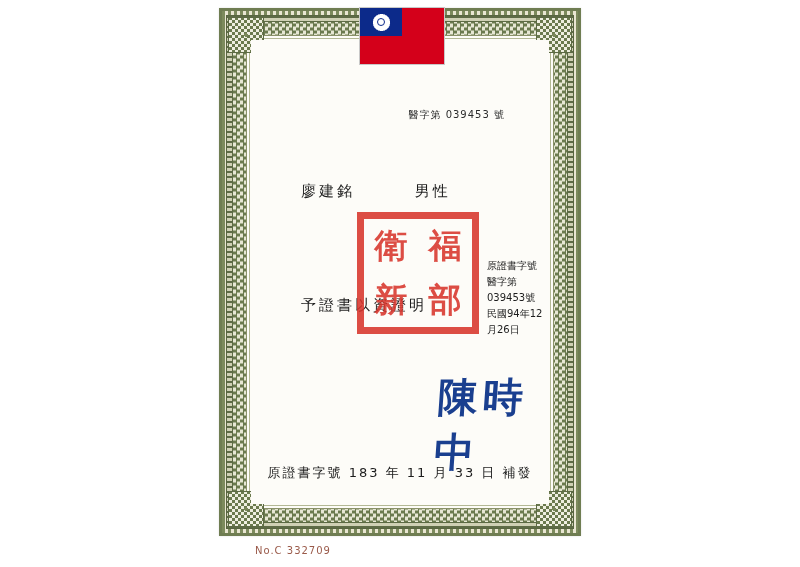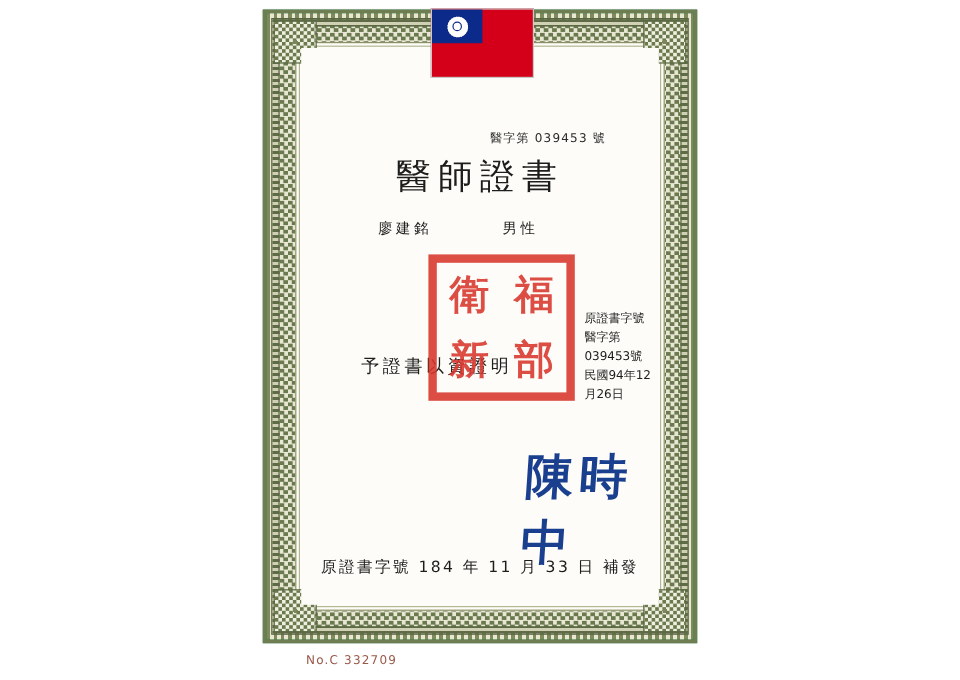--- a/index.html
+++ b/index.html
@@ -20,21 +20,21 @@
     background: #ffffff;
   }
 
   
   .certificate {
     position: absolute;
     left: 219px;
     top: 8px;
     width: 362px;
     height: 528px;
-    background: #15803d;
+    background: #7f1d1d;
     box-shadow: 0 0 2px rgba(0,0,0,0.12);
   }
 
   
   .border-outer {
     position: absolute;
     left: 0; top: 0; right: 0; bottom: 0;
     border: 3px solid #6f7d52;
     background:
       repeating-linear-gradient(90deg, #7c8a5c 0px, #7c8a5c 3px, #e9e6d2 3px, #e9e6d2 6px);
@@ -151,23 +151,23 @@
     right: 0;
     top: 88px;
     text-align: center;
     font-size: 29px;
     letter-spacing: 6px;
     color: #1d1d1d;
     font-family: "DejaVu Serif", serif;
   }
   .name-row {
     position: absolute;
-    left: 64px;
+    left: 50px;
     top: 142px;
-    font-size: 12px;
+    font-size: 15px;
     letter-spacing: 3px;
     color: #1d1d1d;
   }
   .name-row .gender {
     margin-left: 52px;
   }
   .body-line1 {
     position: absolute;
     left: 50px;
     top: 216px;
@@ -279,21 +279,20 @@
 
     <div class="corner tl"></div>
     <div class="corner tr"></div>
     <div class="corner bl"></div>
     <div class="corner br"></div>
 
     <div class="paper-face">
 
       <div class="serial">醫字第 039453 號</div>
 
-      <div class="title">醫師證書</div>
 
       <div class="name-row">
         <span>廖建銘</span>
         <span class="gender">男性</span>
       </div>
 
       <div class="body-line2">予證書以資證明</div>
 
       <div class="minister-sign">陳時中</div>
 
@@ -307,21 +306,21 @@
       </div>
 
       <div class="seal-note">
         <div>原證書字號</div>
         <div>醫字第039453號</div>
         <div>民國94年12月26日</div>
       </div>
 
       <div class="date-line">
         <span>原證書字號</span>
-        <span class="num">184</span>
+        <span class="num">183</span>
         <span>年</span>
         <span class="num">11</span>
         <span>月</span>
         <span class="num">33</span>
         <span>日</span>
         <span>補發</span>
       </div>
 
     </div>
   </div>

